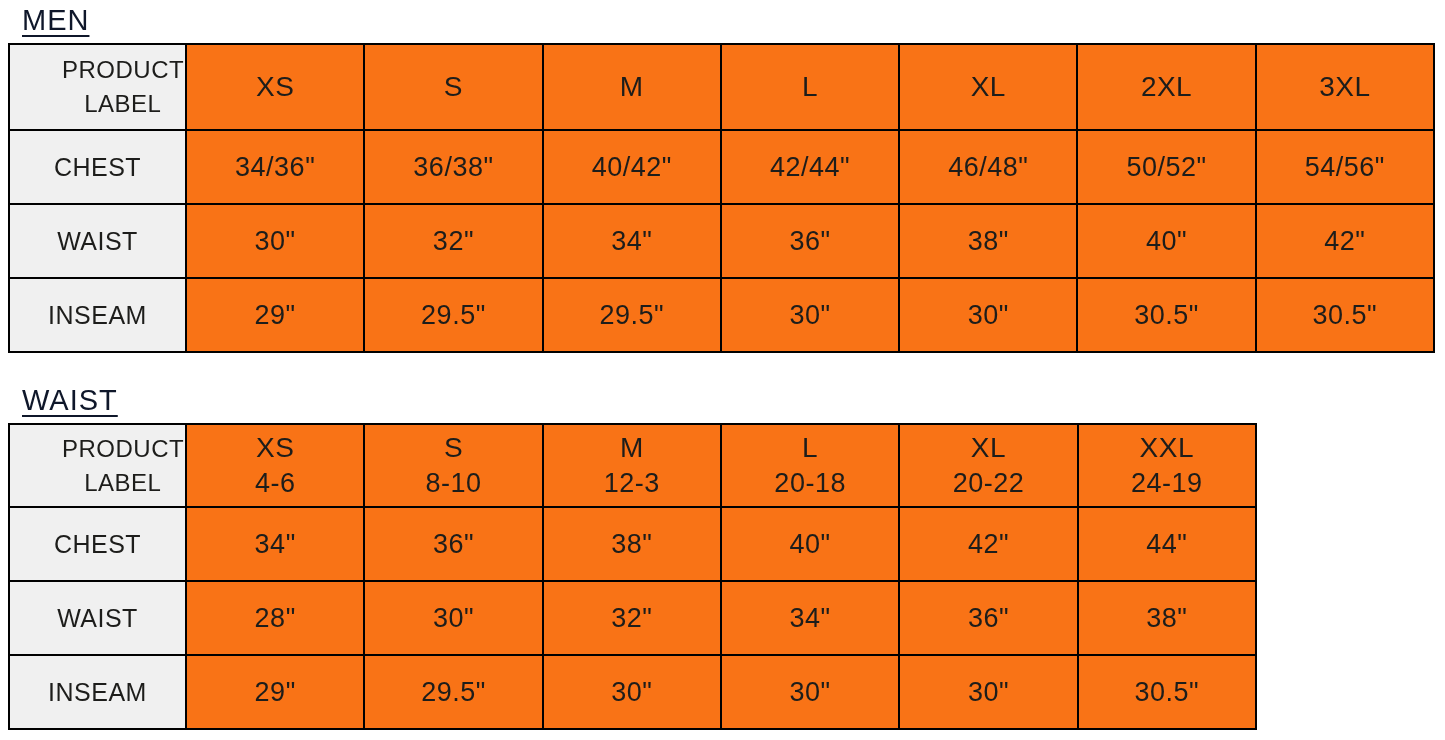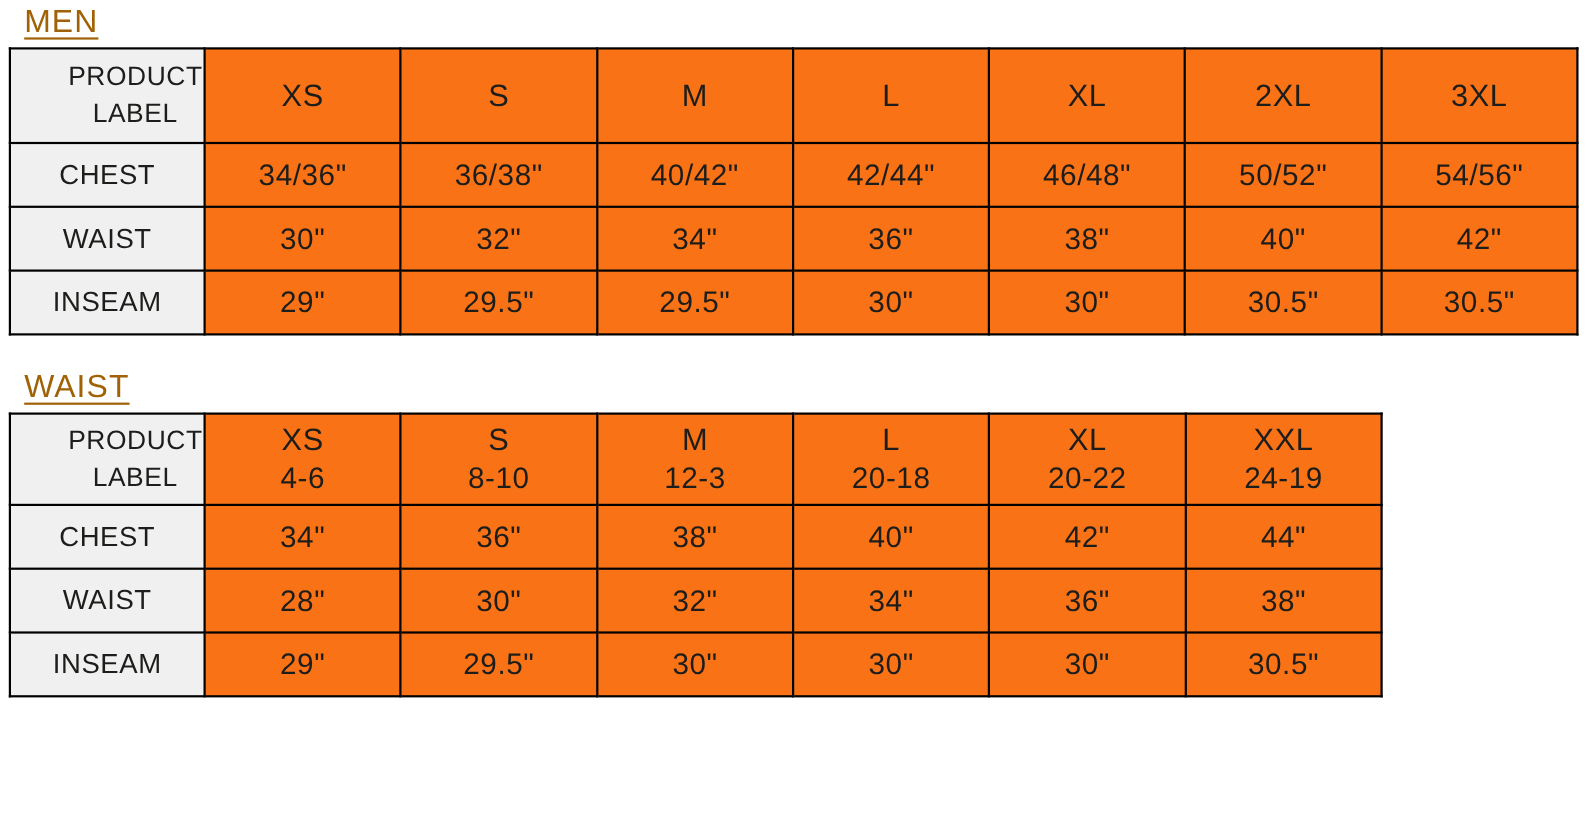--- a/index.html
+++ b/index.html
@@ -16,21 +16,21 @@
     padding: 4px 8px 0 8px;
   }
   .chart-section { margin: 0; }
   .chart-section + .chart-section { margin-top: 31px; }
   .section-title {
     display: inline-block;
     margin: 0 0 6px 14px;
     font-size: 29px;
     font-weight: 500;
     letter-spacing: 1px;
-    color: #a16207;
+    color: #0f172a;
     text-decoration: underline;
     text-decoration-thickness: 2px;
     text-underline-offset: 5px;
   }
   table.size-table {
     border-collapse: collapse;
     table-layout: fixed;
   }
   table.men-table { width: 1427px; }
   table.women-table { width: 1249px; }
@@ -38,21 +38,21 @@
   .size-table th, .size-table td {
     border: 2px solid #000000;
     text-align: center;
     vertical-align: middle;
     font-weight: 400;
     background: #f97316;
     padding: 0 4px;
   }
   .men-table thead tr { height: 86px; }
   .women-table thead tr { height: 83px; }
-  .size-table tbody tr { height: 58px; }
+  .size-table tbody tr { height: 74px; }
   .label-cell {
     background: #f0f0f0 !important;
     font-size: 25px;
     letter-spacing: 0.5px;
   }
   .corner-cell .corner-text {
     display: inline-block;
     max-width: 135px;
     font-size: 24px;
     line-height: 1.4;

